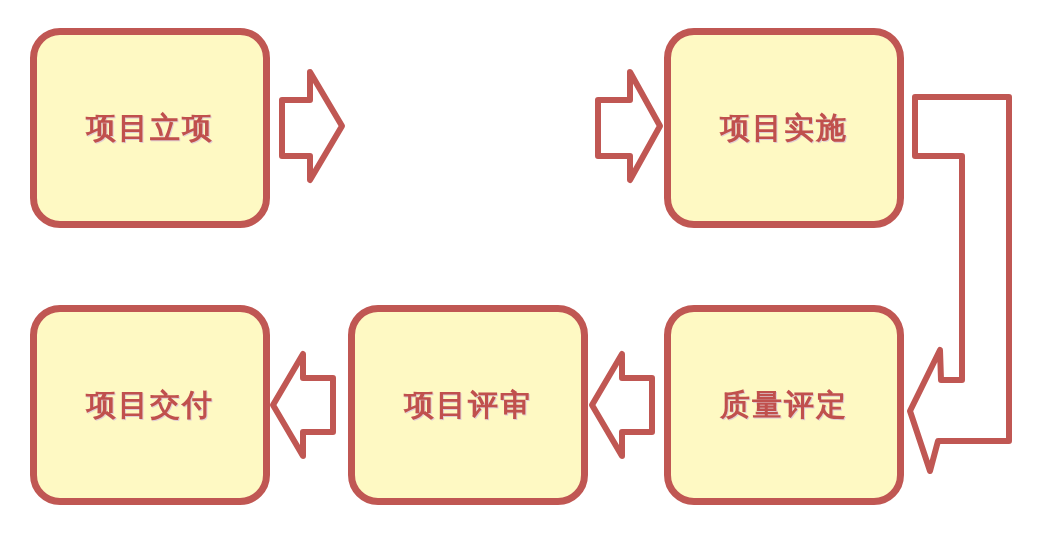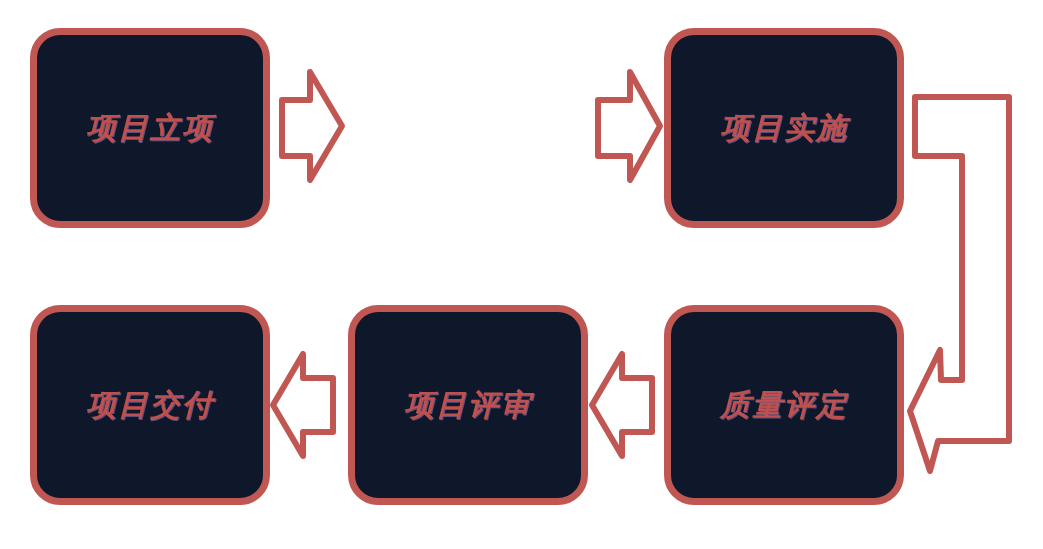--- a/index.html
+++ b/index.html
@@ -26,27 +26,26 @@
     fill: #ffffff;
     stroke: #c05753;
     stroke-width: 6;
     stroke-linejoin: round;
   }
   .node {
     position: absolute;
     width: 240px;
     height: 200px;
     box-sizing: border-box;
-    background: #0f172a;
+    background: #fef9c3;
     border: 7px solid #c05753;
     border-radius: 30px;
     display: flex;
     align-items: center;
     justify-content: center;
-    font-style: italic;
   }
   .node-label {
     font-size: 30px;
     font-weight: bold;
     color: #c0504d;
     letter-spacing: 2px;
     white-space: nowrap;
     text-shadow: 1px 1px 0 rgba(186, 150, 230, 0.45);
   }
   .pos-r1c1 { left: 30px;  top: 28px; }

